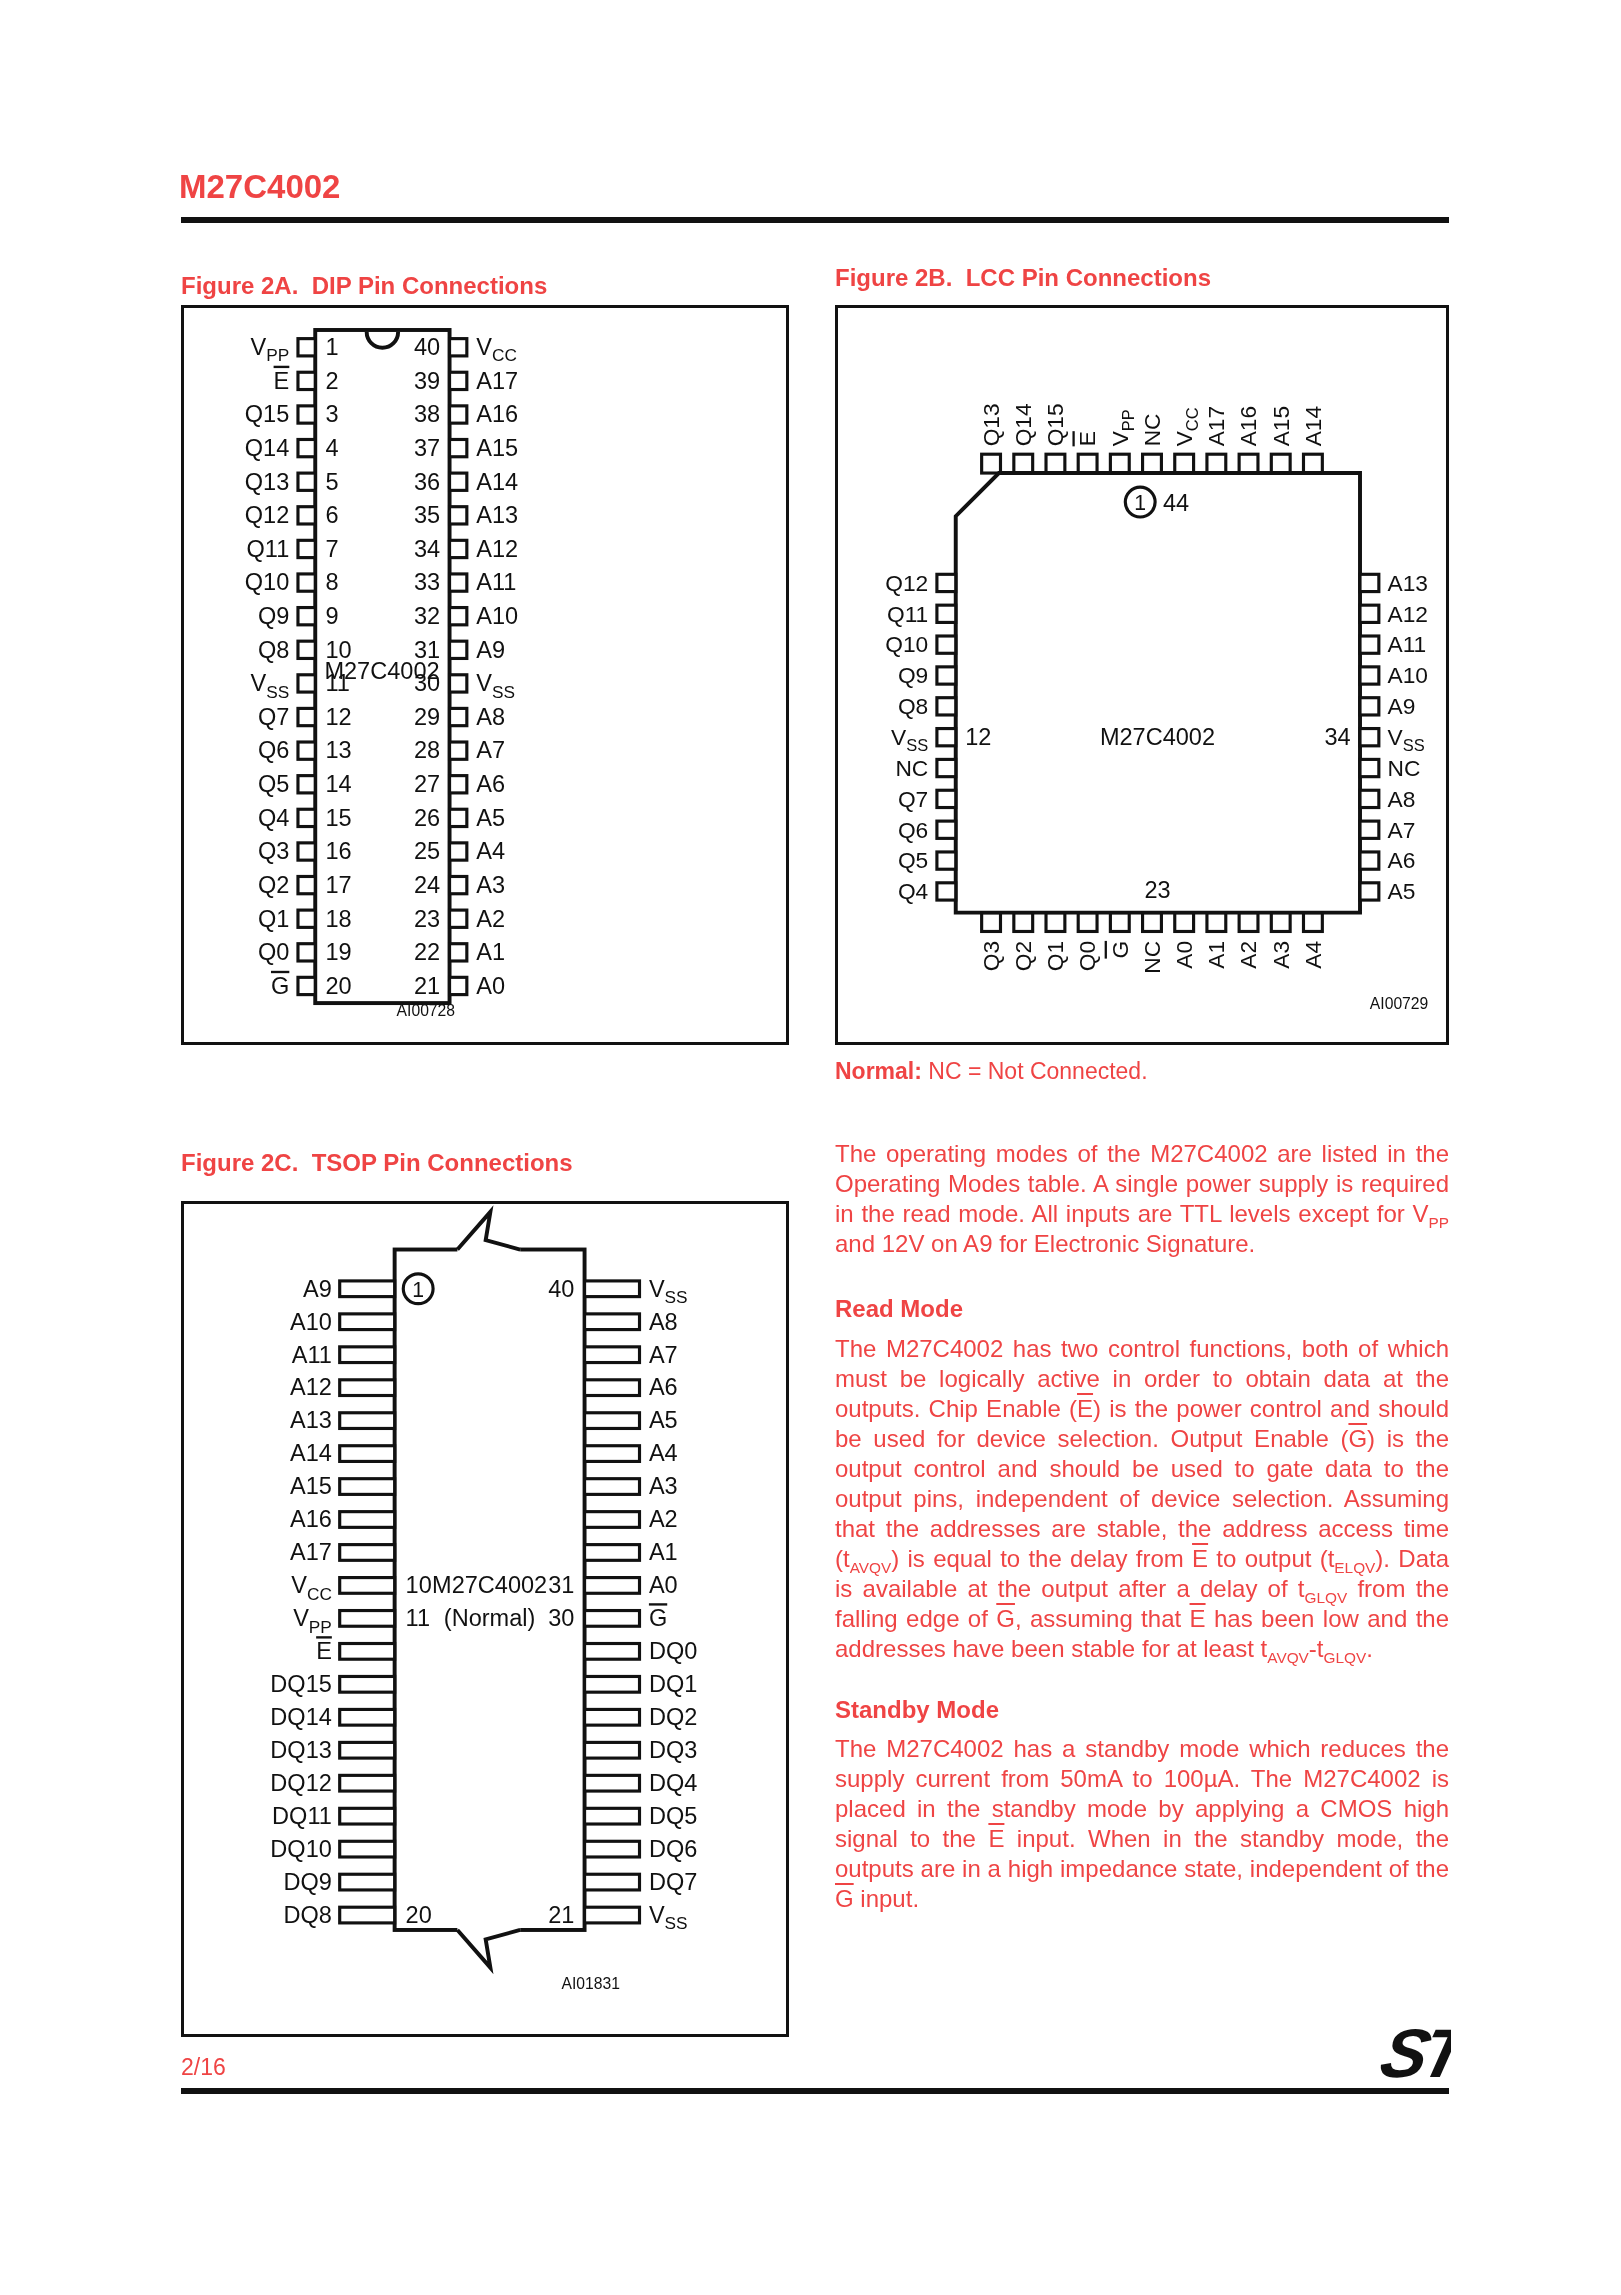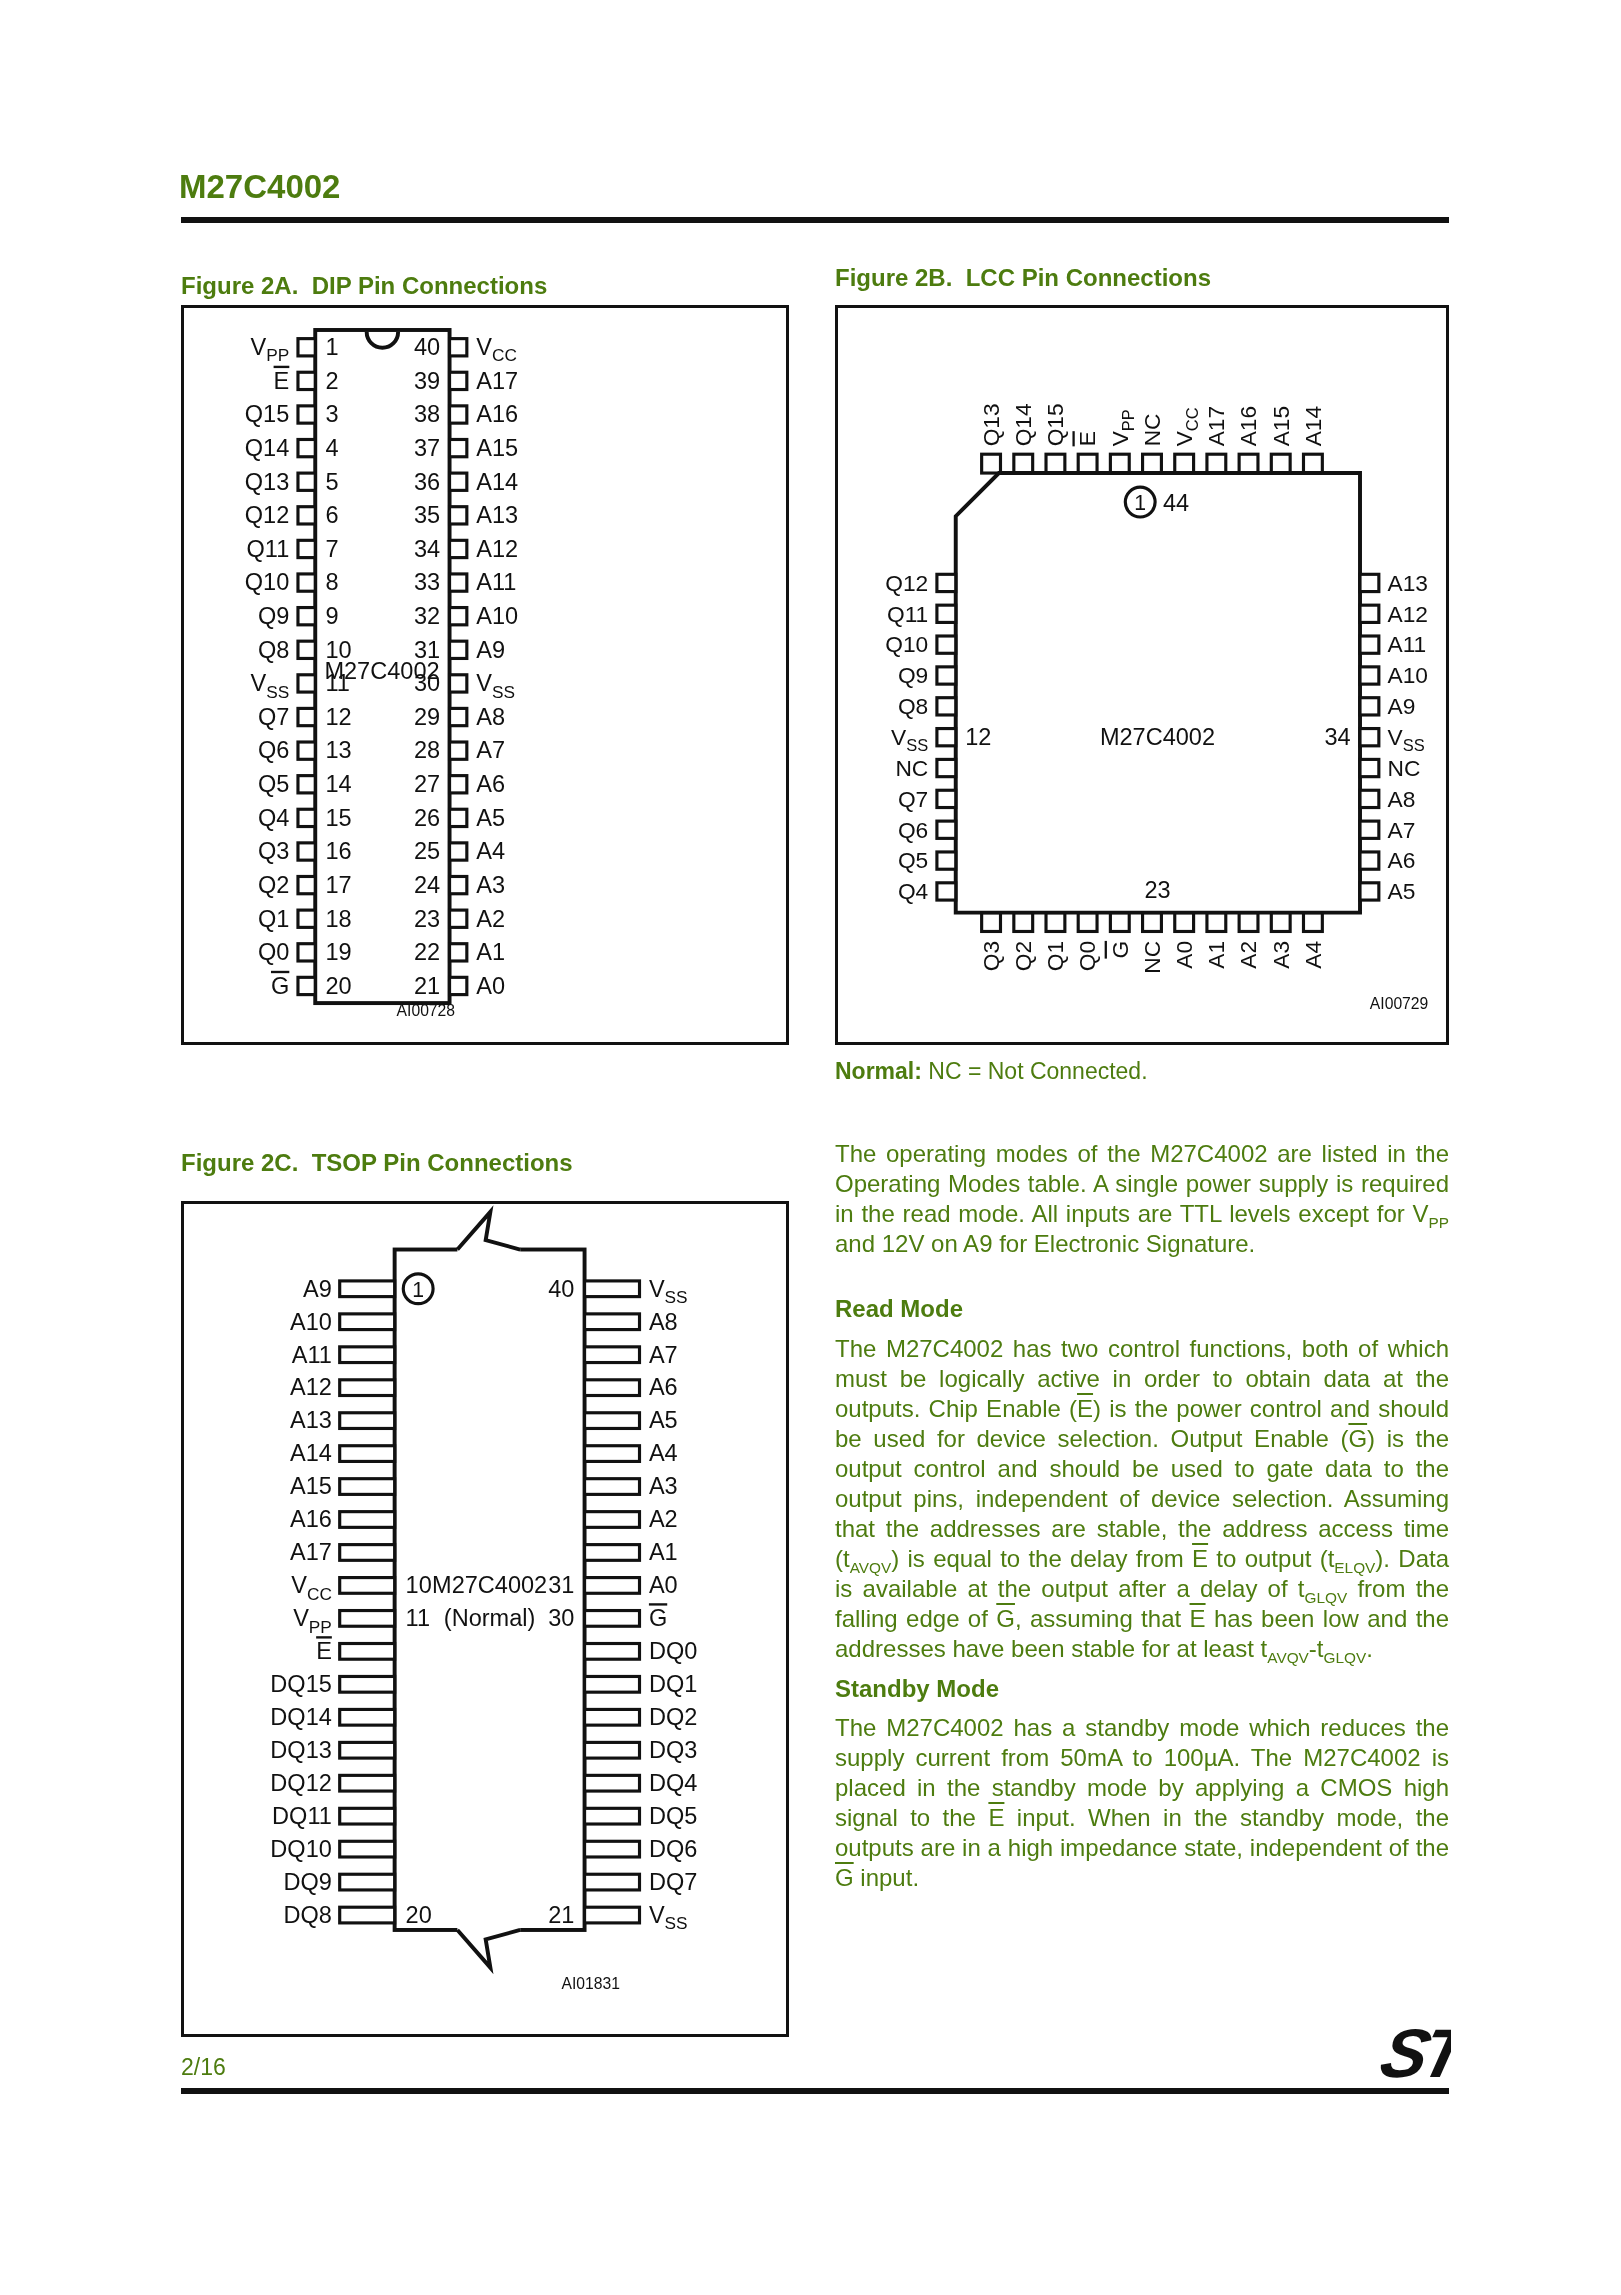--- a/index.html
+++ b/index.html
@@ -1,31 +1,31 @@
 <!DOCTYPE html>
 <html style="font-size:12.6px"><head>
 <meta charset="utf-8">
 <style>
   html,body{margin:0;padding:0;background:#e8e8e8;}
   #page{
     position:relative;width:1622px;height:2295px;background:#ffffff;
-    font-family:"Liberation Sans",sans-serif;color:#4d7c0f;margin:0 auto;overflow:hidden;
+    font-family:"Liberation Sans",sans-serif;color:#ef4444;margin:0 auto;overflow:hidden;
   }
   .abs{position:absolute;}
   .hdr-title{left:179px;top:168px;font-size:33px;font-weight:bold;letter-spacing:0px;}
   .rule{left:181px;width:1268px;height:6.3px;background:#111;}
   .fig-title{font-size:24px;font-weight:bold;white-space:pre-wrap;}
   .fig-box{border:3.9px solid #111;background:#fff;box-sizing:border-box;text-align:center;}
   .fig-box svg{display:block;}
   .warning{left:835px;top:1058px;width:614px;font-size:23px;white-space:pre-wrap;}
   .warning b{font-weight:bold;}
   .textcol{left:835px;top:1130px;width:614px;font-size:24px;line-height:30px;}
   .textcol h2,.textcol h3{font-size:24px;line-height:30px;margin:0;font-weight:bold;}
   .textcol h3.h-read{margin-top:35px;}
-  .textcol h3.h-standby{margin-top:10px;}
+  .textcol h3.h-standby{margin-top:31px;}
   .textcol p{margin:9.4px 0 0 0;text-align:justify;}
   .textcol sub{font-size:0.64em;line-height:0;}
   .ov{text-decoration:overline;}
   .pageno{left:181px;top:2054px;font-size:23px;}
   .ftr-rule{top:2088px;}
   .hdr-rule{top:217px;}
   .st-logo{left:1372px;top:2014px;}
 </style>
 </head>
 <body>

